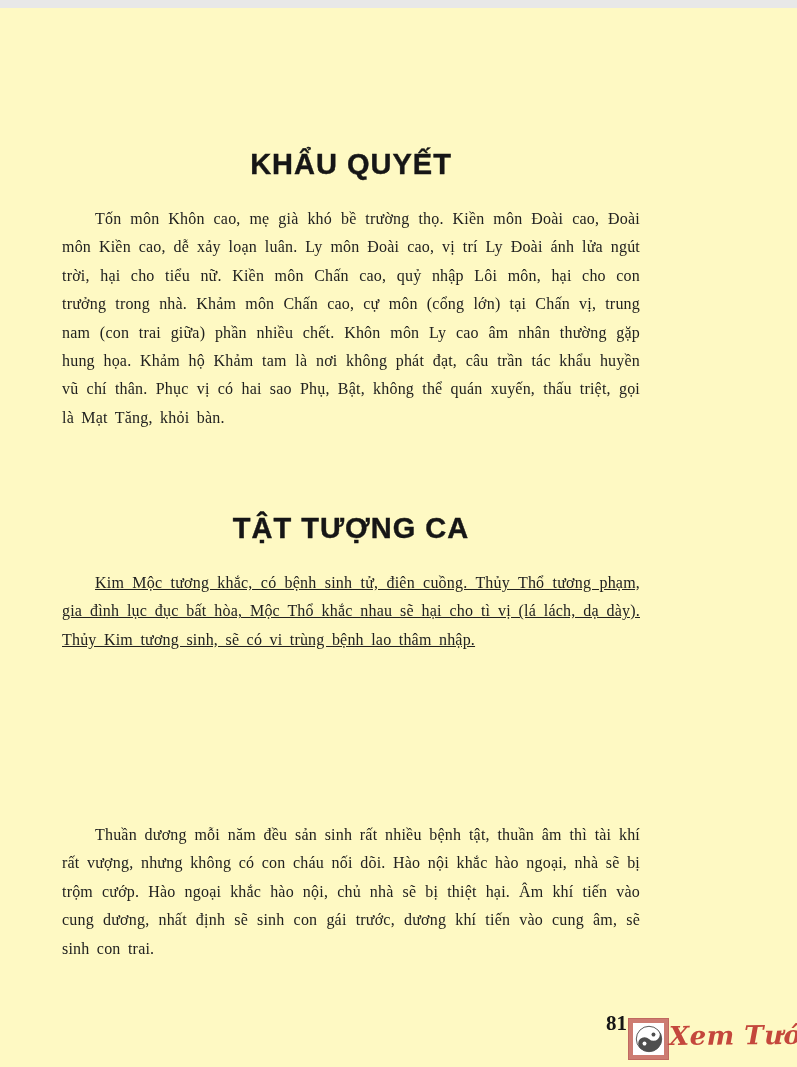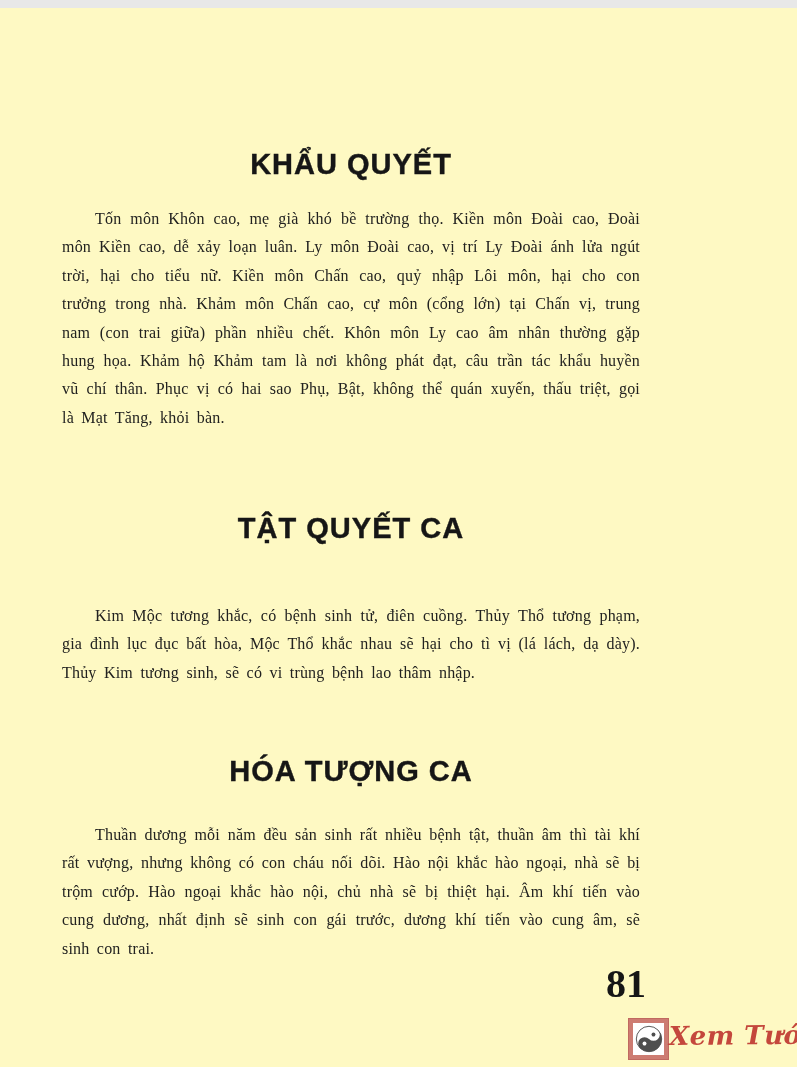--- a/index.html
+++ b/index.html
@@ -44,31 +44,31 @@
     font-family: "Liberation Serif", serif;
     font-size: 16px;
     line-height: 28.4px;
     text-align: justify;
     text-indent: 33px;
     word-spacing: 3.2px;
     letter-spacing: 0.2px;
     color: #222220;
   }
   #p1 { top: 197px; }
-  #p2 { top: 594px; }
+  #p2 { top: 561px; text-decoration: underline; }
   #p3 { top: 813px; }
 
   
   .pagenum {
     position: absolute;
     left: 606px;
-    top: 952px;
+    top: 1003px;
     font-family: "Liberation Serif", serif;
     font-weight: bold;
-    font-size: 40px;
+    font-size: 21px;
     color: #161616;
     z-index: 2;
   }
   .wm-icon {
     position: absolute;
     left: 629px;
     top: 1011px;
     width: 39px;
     height: 40px;
     box-sizing: border-box;
@@ -98,25 +98,24 @@
 </style>
 </head>
 <body>
 
 <div class="page">
 
   <h2 class="heading" id="h1">KHẨU QUYẾT</h2>
 
   <p class="para" id="p1">Tốn môn Khôn cao, mẹ già khó bề trường thọ. Kiền môn Đoài cao, Đoài môn Kiền cao, dễ xảy loạn luân. Ly môn Đoài cao, vị trí Ly Đoài ánh lửa ngút trời, hại cho tiểu nữ. Kiền môn Chấn cao, quỷ nhập Lôi môn, hại cho con trưởng trong nhà. Khảm môn Chấn cao, cự môn (cổng lớn) tại Chấn vị, trung nam (con trai giữa) phần nhiều chết. Khôn môn Ly cao âm nhân thường gặp hung họa. Khảm hộ Khảm tam là nơi không phát đạt, câu trần tác khẩu huyền vũ chí thân. Phục vị có hai sao Phụ, Bật, không thể quán xuyến, thấu triệt, gọi là Mạt Tăng, khỏi bàn.</p>
 
-  <h2 class="heading" id="h2">TẬT QUYẾT CA</h2>
+  <h2 class="heading" id="h2">TẬT TƯỢNG CA</h2>
 
   <p class="para" id="p2">Kim Mộc tương khắc, có bệnh sinh tử, điên cuồng. Thủy Thổ tương phạm, gia đình lục đục bất hòa, Mộc Thổ khắc nhau sẽ hại cho tì vị (lá lách, dạ dày). Thủy Kim tương sinh, sẽ có vi trùng bệnh lao thâm nhập.</p>
 
-  <h2 class="heading" id="h3">HÓA TƯỢNG CA</h2>
 
   <p class="para" id="p3">Thuần dương mỗi năm đều sản sinh rất nhiều bệnh tật, thuần âm thì tài khí rất vượng, nhưng không có con cháu nối dõi. Hào nội khắc hào ngoại, nhà sẽ bị trộm cướp. Hào ngoại khắc hào nội, chủ nhà sẽ bị thiệt hại. Âm khí tiến vào cung dương, nhất định sẽ sinh con gái trước, dương khí tiến vào cung âm, sẽ sinh con trai.</p>
 
   <div class="pagenum">81</div>
 
   <div class="wm-icon">
     <svg viewBox="0 0 64 64" width="28" height="28" aria-hidden="true">
       <circle cx="32" cy="32" r="29" fill="#ffffff" stroke="#4e4e4e" stroke-width="2"></circle>
       <path d="M32 3 a29 29 0 0 1 0 58 a14.5 14.5 0 0 1 0 -29 a14.5 14.5 0 0 0 0 -29 z" fill="#4e4e4e"></path>
       <circle cx="32" cy="17.5" r="4.5" fill="#4e4e4e"></circle>

